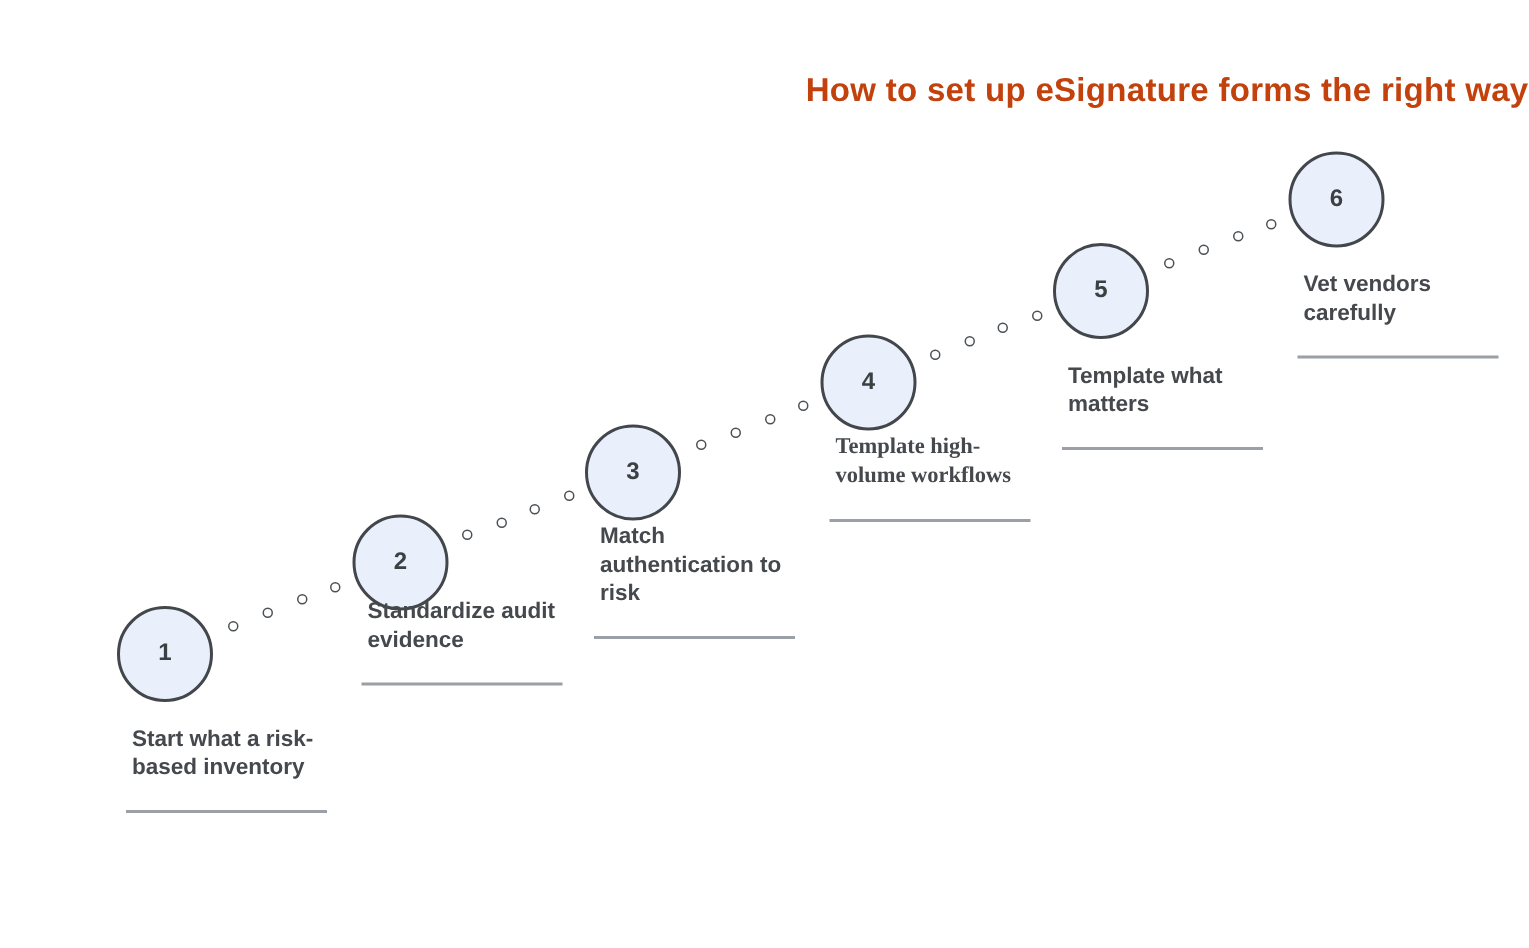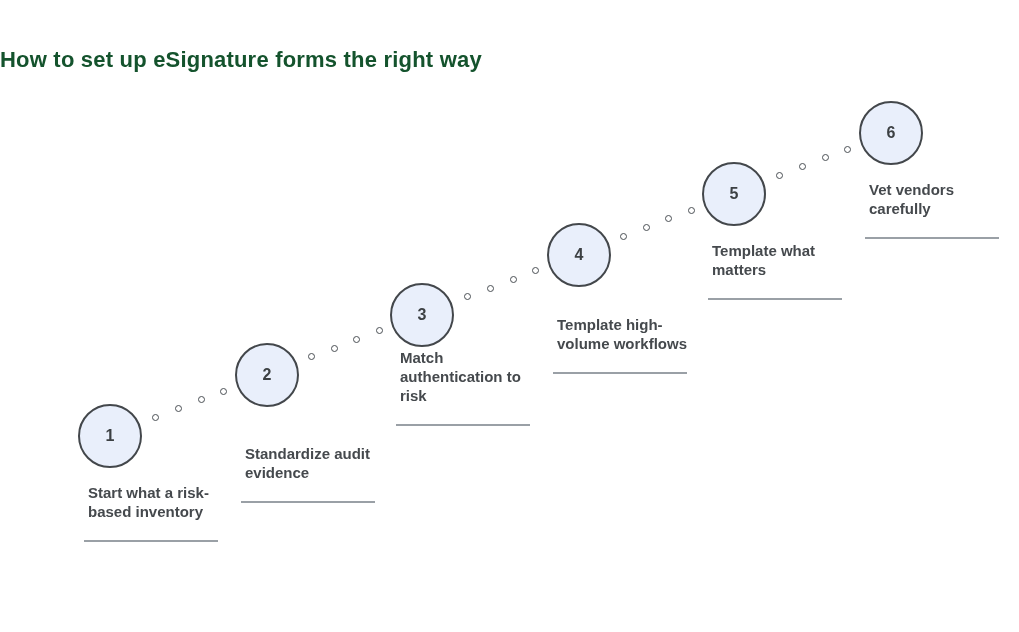--- a/index.html
+++ b/index.html
@@ -10,24 +10,24 @@
     background: #ffffff;
     overflow: hidden;
     font-family: "Liberation Sans", sans-serif;
   }
   .title {
     position: absolute;
     top: 47px;
     left: 0;
     width: 100%;
     margin: 0;
-    text-align: left;
+    text-align: right;
     font-size: 22px;
     font-weight: bold;
-    color: #14532d;
+    color: #c2410c;
     letter-spacing: 0.2px;
   }
   .circle {
     position: absolute;
     width: 64px;
     height: 64px;
     box-sizing: border-box;
     border: 2px solid #43474b;
     border-radius: 50%;
     background: #e9effb;
@@ -63,23 +63,23 @@
     position: absolute;
     width: 5px;
     height: 5px;
     box-sizing: content-box;
     border: 1.5px solid #4b5055;
     border-radius: 50%;
     background: #ffffff;
   }
   
   .s1 .circle { left: 78px;  top: 404px; }  .s1 .caption { left: 84px;  top: 483px; }
-  .s2 .circle { left: 235px; top: 343px; }  .s2 .caption { left: 241px; top: 444px; }
+  .s2 .circle { left: 235px; top: 343px; }  .s2 .caption { left: 241px; top: 398px; }
   .s3 .circle { left: 390px; top: 283px; }  .s3 .caption { left: 396px; top: 348px; }
-  .s4 .circle { left: 547px; top: 223px; }  .s4 .caption { left: 553px; top: 315px; }
+  .s4 .circle { left: 547px; top: 223px; }  .s4 .caption { left: 553px; top: 289px; font-family: Liberation Serif, serif; }
   .s5 .circle { left: 702px; top: 162px; }  .s5 .caption { left: 708px; top: 241px; }
   .s6 .circle { left: 859px; top: 101px; }  .s6 .caption { left: 865px; top: 180px; }
 </style>
 </head>
 <body>
 
 <div class="canvas">
   <h1 class="title">How to set up eSignature forms the right way</h1>
 
   <div class="step s1">

